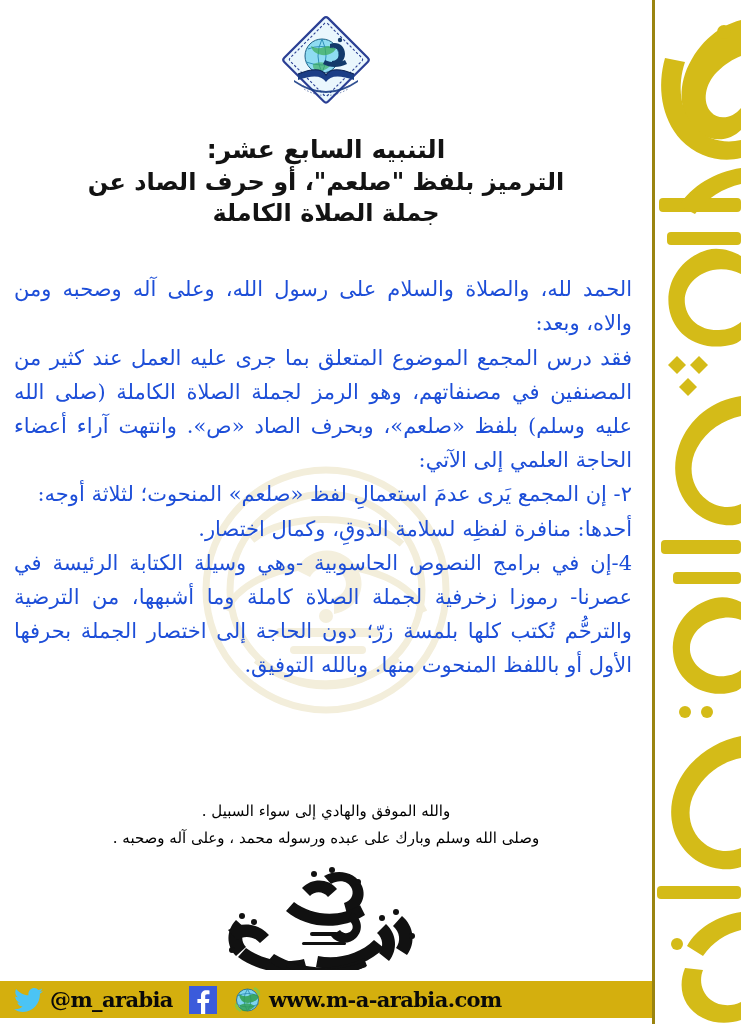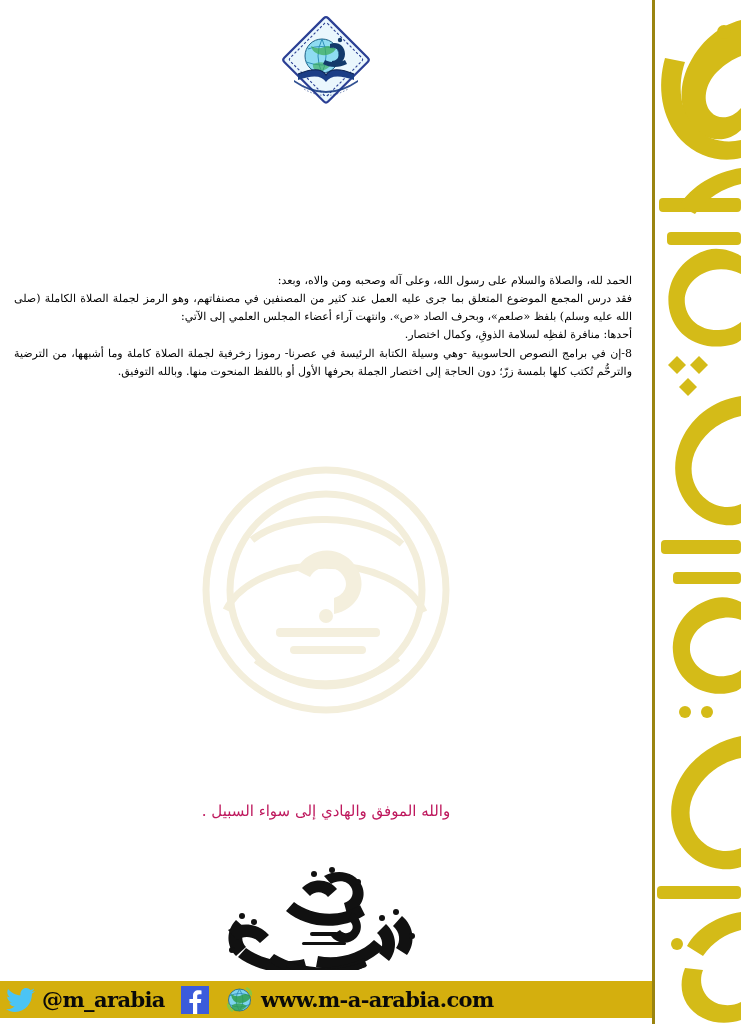--- a/index.html
+++ b/index.html
@@ -84,42 +84,42 @@
   .title-block .tline { display: block; white-space: nowrap; }
   .title-block .tline.l2 { font-size: 24px; }
   .title-block .tline.l3 { font-size: 24px; }
 
   
   .body-block {
     position: absolute;
     top: 272px;
     left: 14px;
     right: 20px;
-    color: #000000;
+    color: #1d4ed8;
     font-family: "DejaVu Serif", "Liberation Serif", serif;
-    font-size: 11px;
+    font-size: 21px;
     line-height: 1.62;
     text-align: justify;
     text-align-last: auto;
     direction: rtl;
   }
   .body-block p {
     margin: 0 0 0.5px 0;
     text-indent: 0;
   }
   .para-just { text-align: justify; }
 
   
   .closing {
     position: absolute;
     top: 798px;
     left: 0;
     right: 0;
     text-align: center;
-    color: #be185d;
+    color: #000000;
     font-family: "DejaVu Serif", "Liberation Serif", serif;
     font-size: 15px;
     line-height: 1.80;
     direction: rtl;
   }
   .closing span { display: block; }
 
   
   .seal {
     position: absolute;
@@ -134,21 +134,21 @@
   .footer-bar {
     position: absolute;
     left: 0;
     right: 89px;
     bottom: 6px;
     height: 37px;
     background: #d4af0e;
     display: flex;
     align-items: center;
     direction: ltr;
-    padding-left: 6px;
+    padding-left: 14px;
     box-sizing: border-box;
   }
   .footer-item {
     display: flex;
     align-items: center;
     gap: 7px;
     margin-right: 16px;
   }
   .footer-text {
     font-family: "DejaVu Serif", "Liberation Serif", serif;
@@ -256,30 +256,37 @@
         </g>
 
         <g fill="#1b3e86" opacity="0.9">
           <path d="M16 66 q32 22 64 0 l0 2 q-32 22 -64 0 Z"></path>
           <path d="M22 70 q26 16 52 0" fill="none" stroke="#1b3e86" stroke-width="0.7" stroke-dasharray="1.6 1.8"></path>
           <path d="M26 75 q22 13 44 0" fill="none" stroke="#1b3e86" stroke-width="0.7" stroke-dasharray="1.6 1.8"></path>
         </g>
       </svg>
     </div>
 
+    <div class="title-block">
+      <span class="tline l1">التنبيه السابع عشر:</span>
+      <span class="tline l2">الترميز بلفظ "صلعم"، أو حرف الصاد عن</span>
+      <span class="tline l3">جملة الصلاة الكاملة</span>
+    </div>
 
     <div class="body-block">
       <p class="para-just">الحمد لله، والصلاة والسلام على رسول الله، وعلى آله وصحبه ومن والاه، وبعد:</p>
-      <p class="para-just">فقد درس المجمع الموضوع المتعلق بما جرى عليه العمل عند كثير من المصنفين في مصنفاتهم، وهو الرمز لجملة الصلاة الكاملة (صلى الله عليه وسلم) بلفظ «صلعم»، وبحرف الصاد «ص». وانتهت آراء أعضاء المجلس العلمي إلى الآتي:</p>
+      <p class="para-just">فقد درس المجمع الموضوع المتعلق بما جرى عليه العمل عند كثير من المصنفين في مصنفاتهم، وهو الرمز لجملة الصلاة الكاملة (صلى الله عليه وسلم) بلفظ «صلعم»، وبحرف الصاد «ص». وانتهت آراء أعضاء الحاجة العلمي إلى الآتي:</p>
+      <p class="para-just">٢- إن المجمع يَرى عدمَ استعمالِ لفظ «صلعم» المنحوت؛ لثلاثة أوجه:</p>
       <p class="para-just">أحدها: منافرة لفظِه لسلامة الذوقِ، وكمال اختصار.</p>
-      <p class="para-just">8-إن في برامج النصوص الحاسوبية -وهي وسيلة الكتابة الرئيسة في عصرنا- رموزا زخرفية لجملة الصلاة كاملة وما أشبهها، من الترضية والترحُّم تُكتب كلها بلمسة زرّ؛ دون الحاجة إلى اختصار الجملة بحرفها الأول أو باللفظ المنحوت منها. وبالله التوفيق.</p>
+      <p class="para-just">4-إن في برامج النصوص الحاسوبية -وهي وسيلة الكتابة الرئيسة في عصرنا- رموزا زخرفية لجملة الصلاة كاملة وما أشبهها، من الترضية والترحُّم تُكتب كلها بلمسة زرّ؛ دون الحاجة إلى اختصار الجملة بحرفها الأول أو باللفظ المنحوت منها. وبالله التوفيق.</p>
     </div>
 
     <div class="closing">
       <span>والله الموفق والهادي إلى سواء السبيل .</span>
+      <span>وصلى الله وسلم وبارك على عبده ورسوله محمد ، وعلى آله وصحبه .</span>
     </div>
 
     <div class="seal">
       <svg width="240" height="104" viewBox="0 0 240 104" xmlns="http://www.w3.org/2000/svg" aria-hidden="true">
         <g fill="#111111">
 
           <path d="M118 10 c14 -8 32 -4 38 10 c5 12 -2 24 -15 28 l-3 -11 c7 -2 10 -8 8 -14 c-3 -8 -13 -10 -21 -5 Z"></path>
           <path d="M96 22 c10 -10 26 -10 35 1 l-9 8 c-5 -6 -13 -6 -18 -1 Z"></path>
           <path d="M88 36 c18 14 46 16 66 3 l5 10 c-24 16 -58 14 -79 -4 Z"></path>
           <path d="M146 46 c10 6 12 18 4 26 c-7 7 -19 6 -25 -2 l9 -6 c3 4 8 4 11 1 c3 -3 2 -8 -3 -11 Z"></path>

